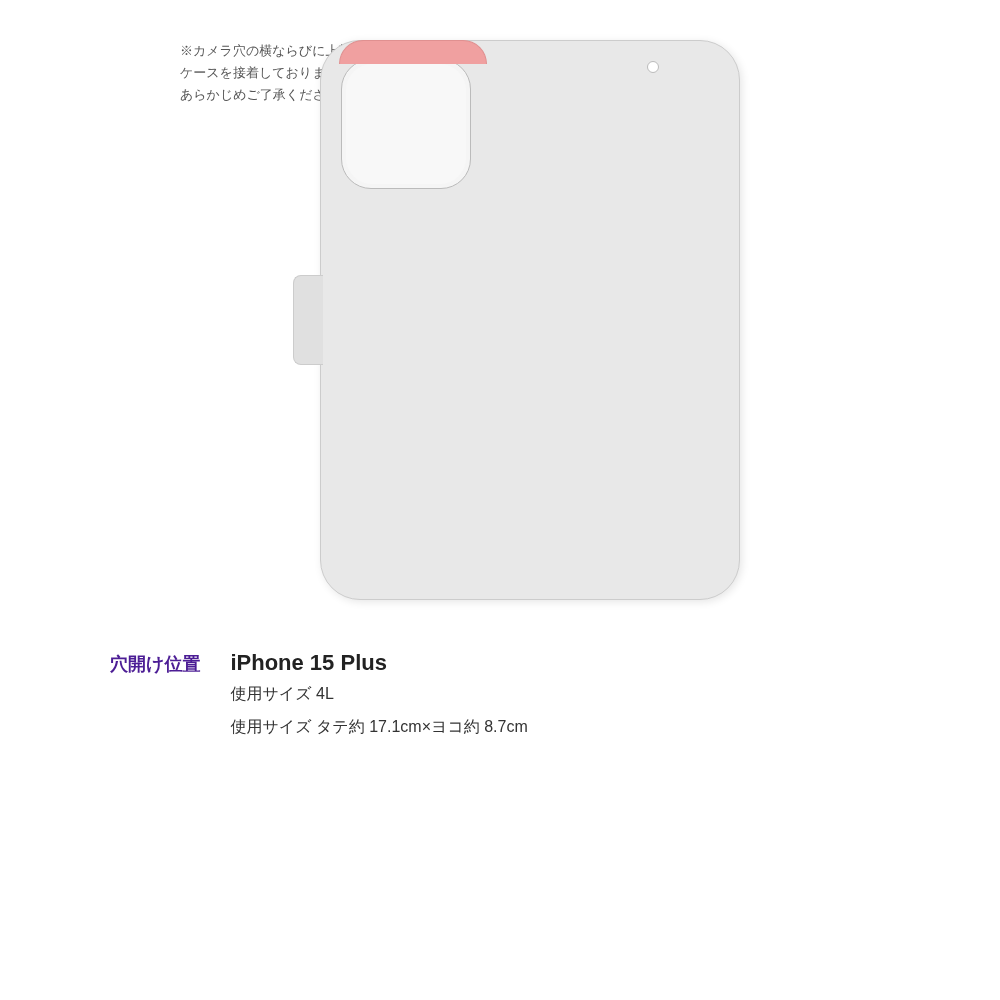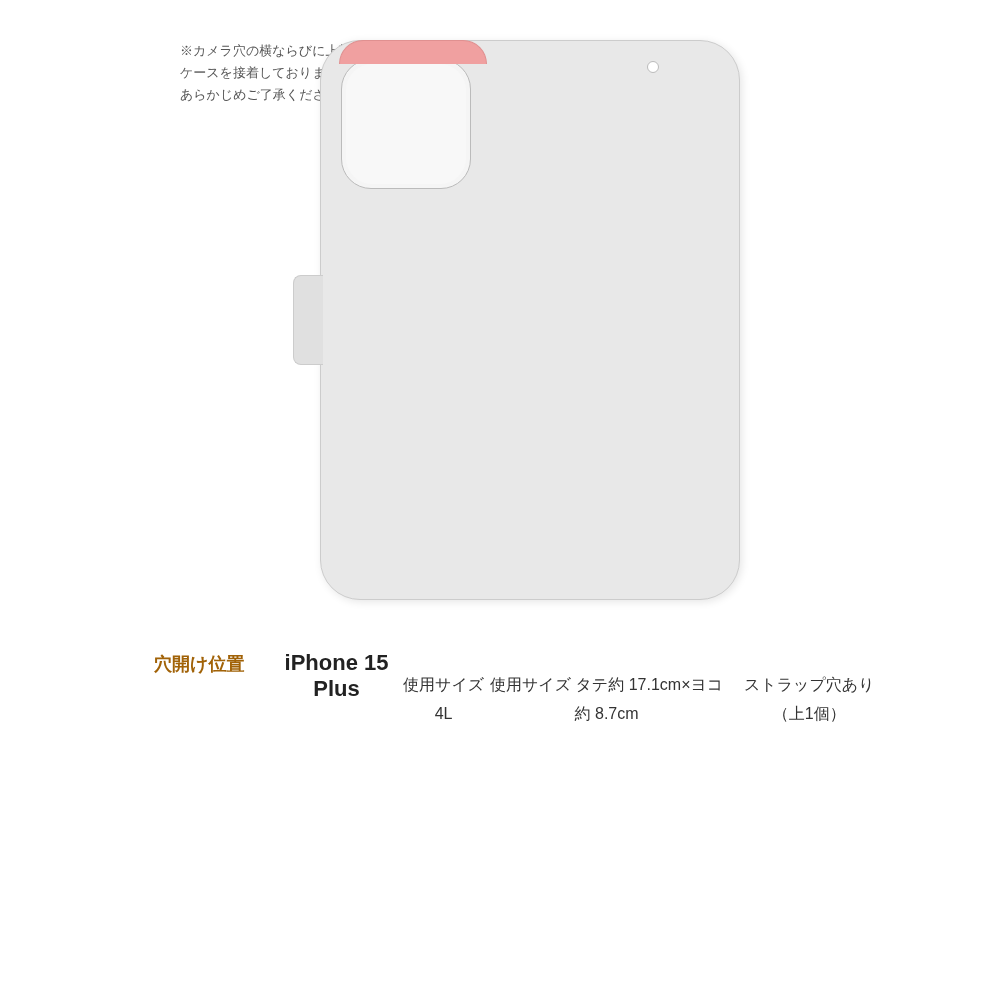--- a/index.html
+++ b/index.html
@@ -105,44 +105,41 @@
       padding: 20px 60px;
       display: flex;
       flex-direction: row;
       align-items: flex-start;
       gap: 30px;
     }
 
     .info-label {
       font-size: 18px;
       font-weight: bold;
-      color: #a16207;
+      color: #4c1d95;
       white-space: nowrap;
       padding-top: 2px;
-      margin-left: 44px;
     }
 
     .info-details {
       display: flex;
-      flex-direction: row;
+      flex-direction: column;
       gap: 4px;
-      text-align: center;
     }
 
     .info-model {
       font-size: 22px;
       font-weight: bold;
       color: #222222;
     }
 
     .info-line {
       font-size: 16px;
       color: #333333;
       line-height: 1.8;
-      margin-top: 21px;
     }
 
   </style>
 </head>
 <body>
 
 <div class="page-container">
 
   <div class="case-illustration">
 
@@ -185,18 +182,17 @@
   </div>
 
   <div class="info-section">
 
     <div class="info-label">穴開け位置</div>
 
     <div class="info-details">
       <div class="info-model">iPhone 15 Plus</div>
       <div class="info-line">使用サイズ 4L</div>
       <div class="info-line">使用サイズ タテ約 17.1cm×ヨコ約 8.7cm</div>
-      <div class="info-line">ストラップ穴あり（上1個）</div>
     </div>
 
   </div>
 
 </div>
 
 </body></html>

